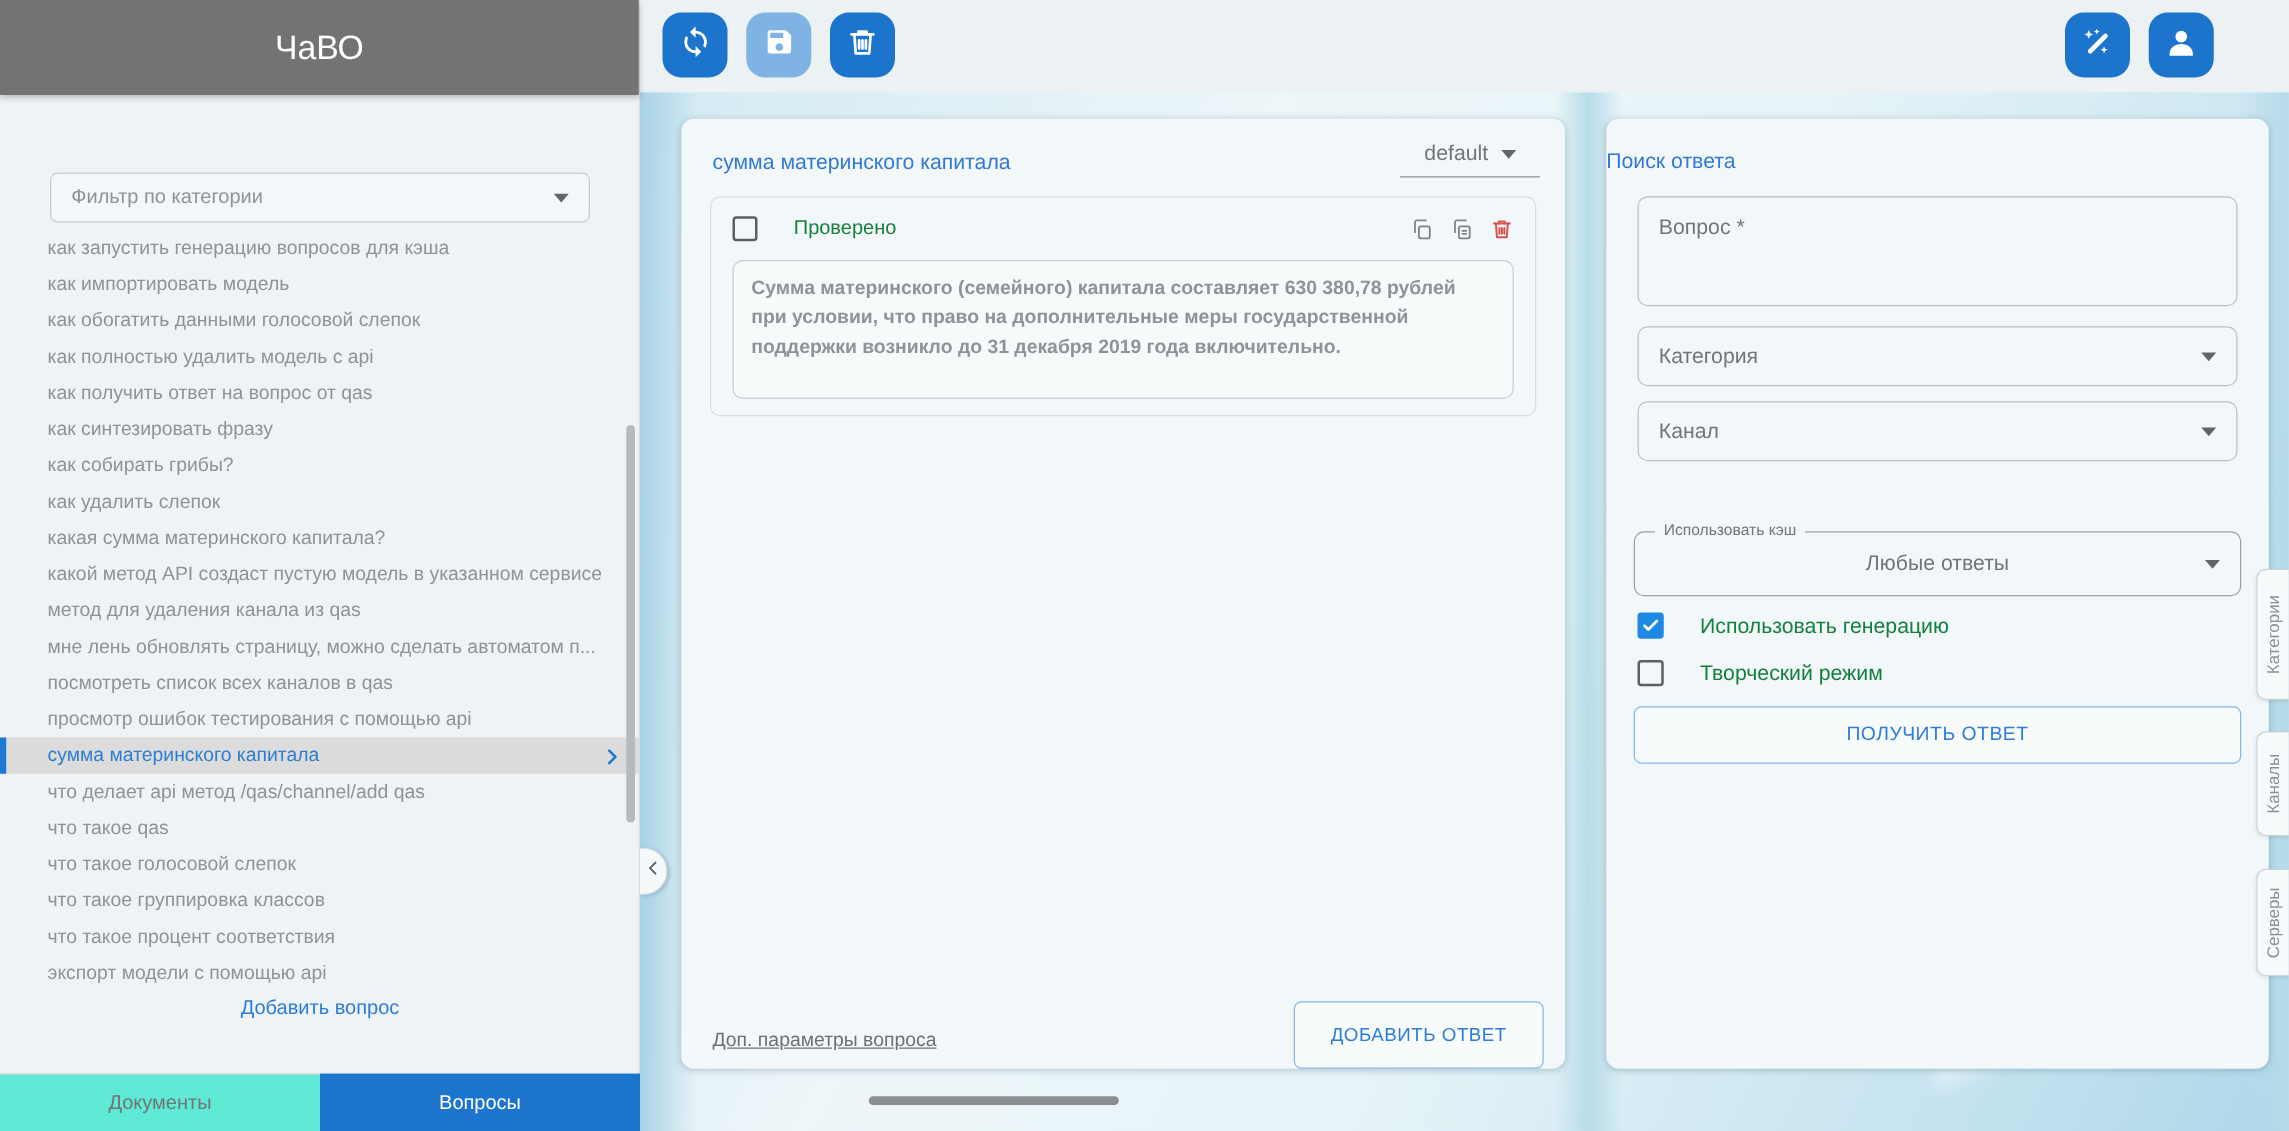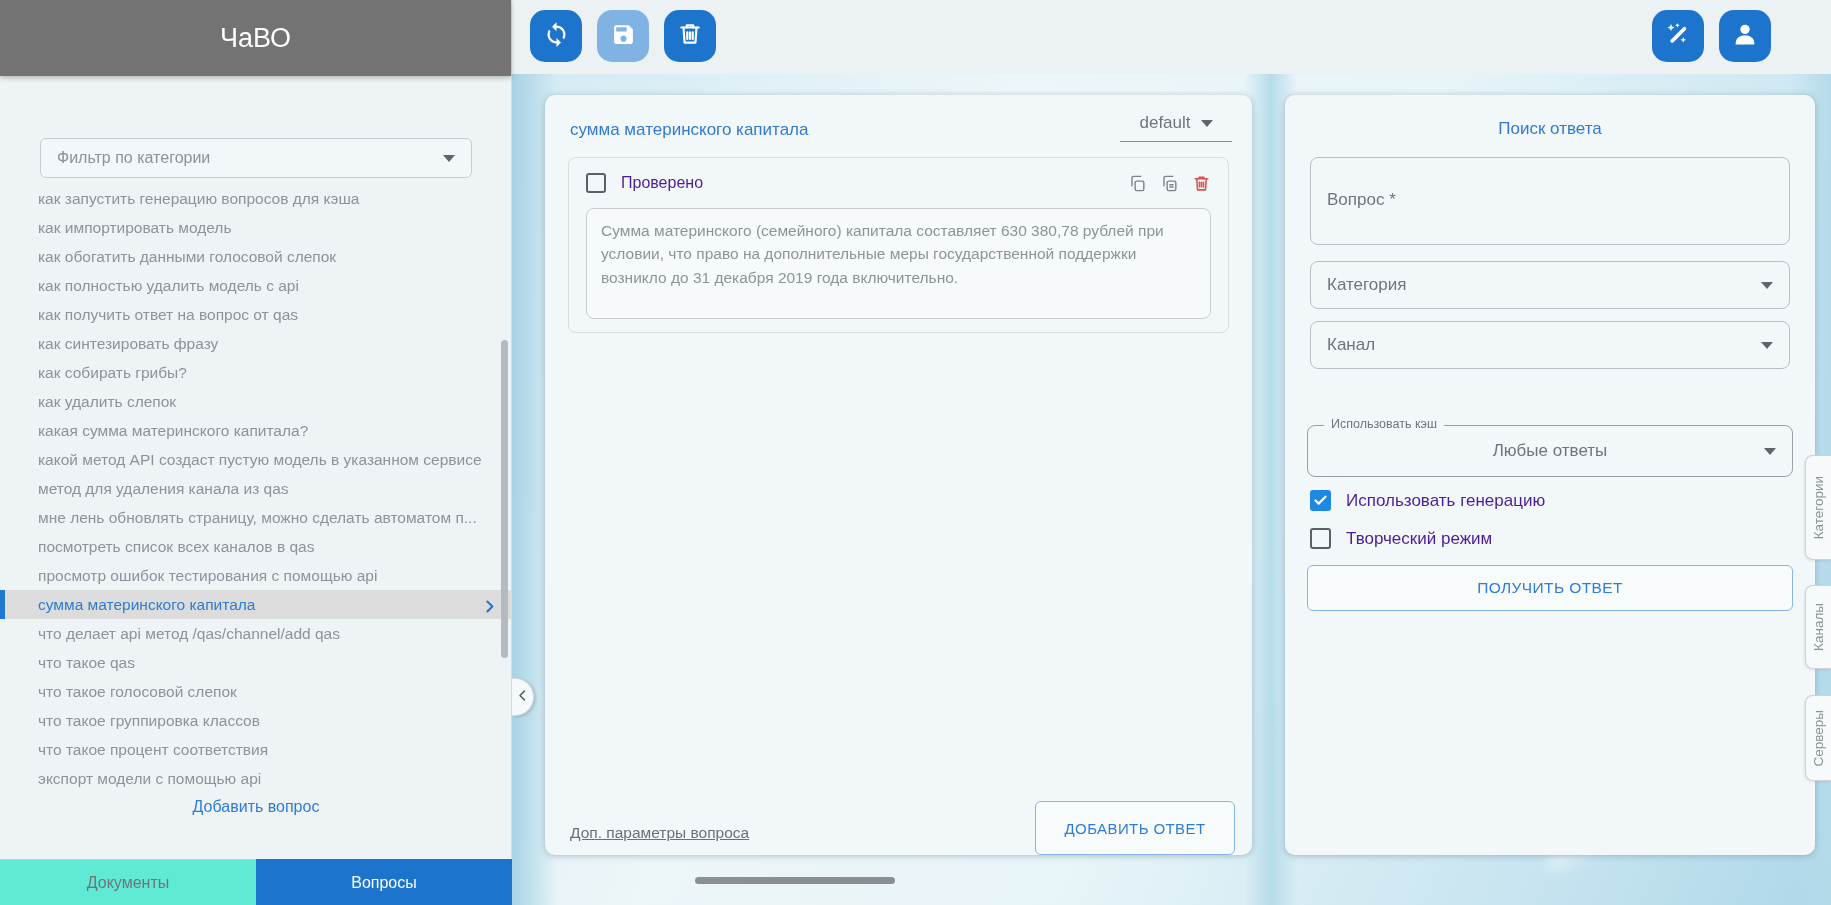--- a/index.html
+++ b/index.html
@@ -62,41 +62,41 @@
     gap:10px; padding-bottom:8px; border-bottom:1px solid #8a9094; cursor:pointer; }
   .version-select .val { font-size:17px; color:#6f757a; }
 
   .answer-card { position:absolute; left:23px; top:62px; width:661px; height:176px; border:1px solid #d8dcdf; border-radius:8px; background:#f2f7f9; }
   .verified-row { position:absolute; left:17px; top:13px; right:17px; height:24px; display:flex; align-items:center; }
   .cb { width:20px; height:20px; border:2px solid #5a6065; border-radius:3px; background:transparent; cursor:pointer;
     display:flex; align-items:center; justify-content:center; flex:none; }
   .cb svg { display:none; }
   .cb.checked { background:#1e88e5; border-color:#1e88e5; }
   .cb.checked svg { display:block; }
-  .cb-label { margin-left:15px; font-size:16px; color:#4c1d95; }
+  .cb-label { margin-left:29px; font-size:16px; color:#15803d; }
   .ans-icons { margin-left:auto; display:flex; align-items:center; gap:13px; }
   .icon-btn { cursor:pointer; display:flex; }
   .answer-text { position:absolute; left:17px; top:50px; right:17px; bottom:13px; border:1px solid #c9cdd0; border-radius:8px;
-    padding:10px 14px; font-size:15.5px; line-height:1.5; color:#8e9396; background:rgba(255,255,255,.35); }
+    padding:10px 14px; font-size:15.5px; line-height:1.5; color:#8e9396; background:rgba(255,255,255,.35);font-weight:bold; }
 
   .extra-params { position:absolute; left:25px; bottom:13px; font-size:15.5px; color:#6b7075; text-decoration:underline; cursor:pointer; }
   .btn-outline { border:1px solid #85b6e6; border-radius:6px; color:#2e7cd6; background:rgba(255,255,255,.45);
     display:flex; align-items:center; justify-content:center; letter-spacing:.4px; cursor:pointer; }
   .add-answer-btn { position:absolute; right:17px; bottom:0; width:200px; height:54px; font-size:15px; }
 
   .collapse-btn { position:absolute; left:512px; top:678px; width:22px; height:38px; background:#f6f9fa;
     border:1px solid #d8dde0; border-left:none; border-radius:0 19px 19px 0; box-shadow:2px 1px 3px rgba(0,0,0,.15);
     display:flex; align-items:center; justify-content:center; cursor:pointer; z-index:6; }
   .h-scrollbar { position:absolute; left:695px; top:877px; width:200px; height:7px; background:#8b8f93; border-radius:4px; cursor:pointer; z-index:6; }
 
   
-  .sc-title { position:absolute; top:24px; left:0; width:100%; text-align:center; font-size:17px; color:#3379d0; }
+  .sc-title { position:absolute; top:24px; left:0; width:100%; font-size:17px; color:#3379d0; }
   .field { position:absolute; left:25px; width:480px; border:1px solid #b9bfc3; border-radius:8px; background:transparent; }
   .q-area { top:62px; height:88px; }
-  .q-area .label { position:absolute; left:16px; top:14px; font-size:17px; color:#6f757a;margin-top:18px; }
+  .q-area .label { position:absolute; left:16px; top:14px; font-size:17px; color:#6f757a; }
   .select-field { height:48px; display:flex; align-items:center; justify-content:space-between; padding:0 16px; cursor:pointer; }
   .select-field .label { font-size:17px; color:#6f757a; }
   .cat-field { top:166px; } .chan-field { top:226px; }
   .cache-group { position:absolute; left:22px; top:330px; width:486px; height:52px; border:1px solid #9aa0a4; border-radius:8px; }
   .cache-legend { position:absolute; top:-9px; left:16px; background:#f2f8fa; padding:0 7px; font-size:12.5px; color:#6f757a; }
   .cache-value { position:absolute; left:0; width:100%; top:0; height:100%; display:flex; align-items:center; justify-content:center;
     font-size:17px; color:#6f757a; }
   .cache-caret { position:absolute; right:16px; top:22px; }
   .check-row { position:absolute; left:25px; display:flex; align-items:center; cursor:pointer; }
   .row-gen { top:395px; } .row-creative { top:433px; }

